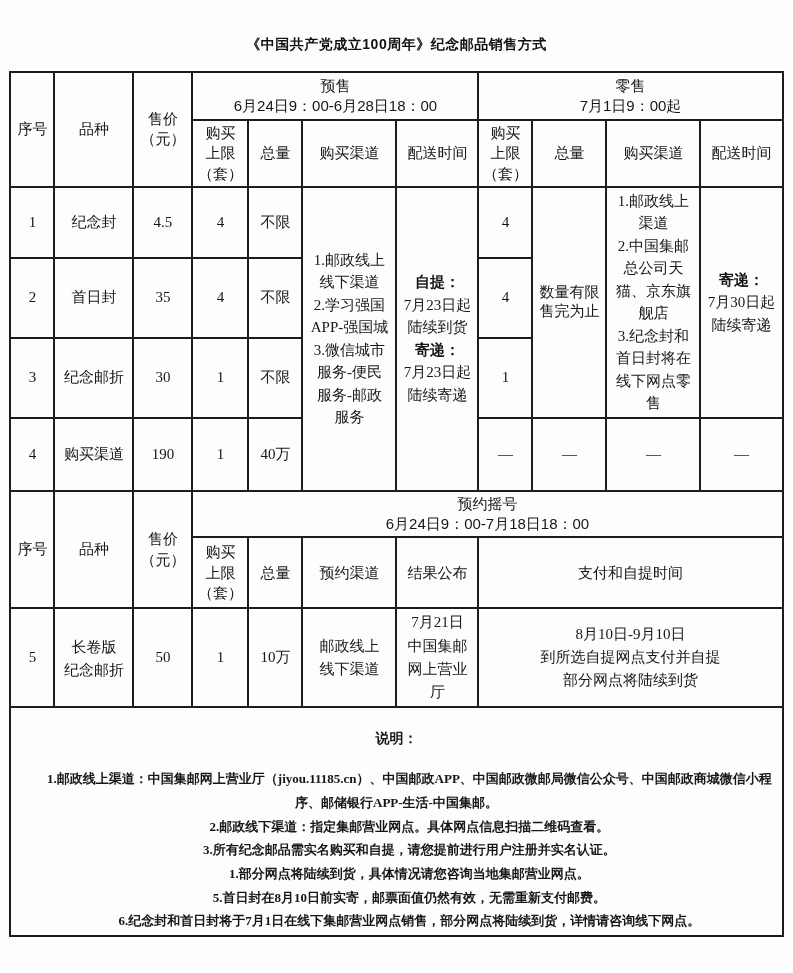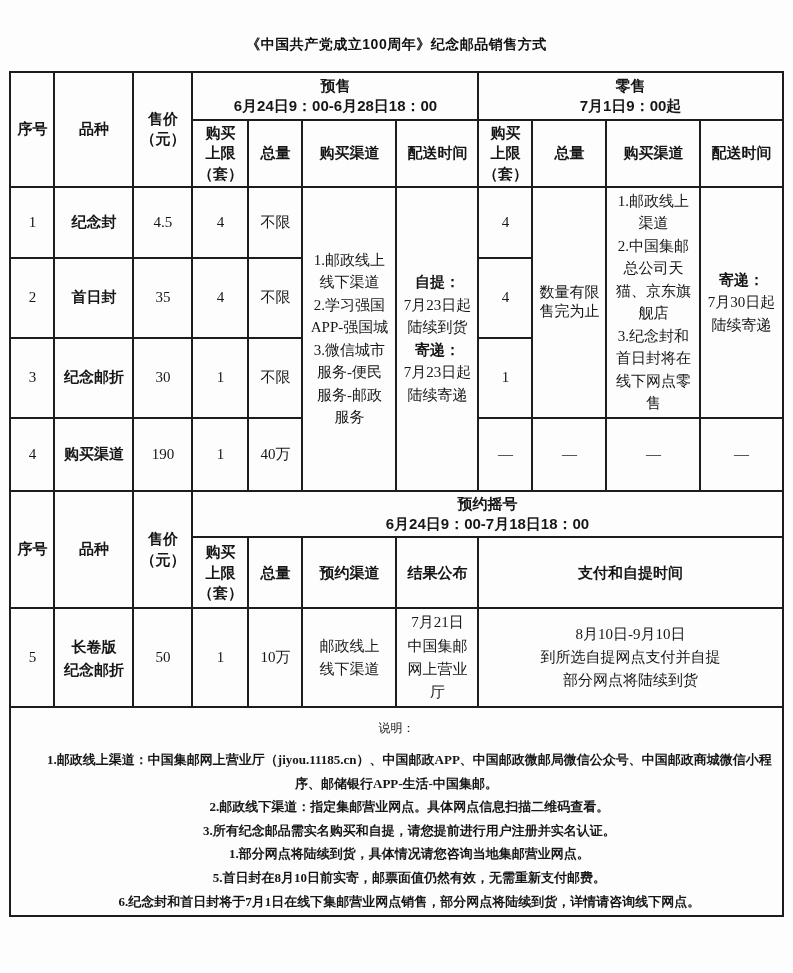--- a/index.html
+++ b/index.html
@@ -12,43 +12,43 @@
     text-align:center;font-size:14px;font-weight:bold;letter-spacing:0.5px;
     margin:0 0 17px 0;color:#111;
   }
   table.sales{
     border-collapse:collapse;table-layout:fixed;width:764px;margin:0 auto;
   }
   table.sales th, table.sales td{
     border:2px solid #1d1d1d;text-align:center;vertical-align:middle;
     font-size:15px;padding:2px 3px;box-sizing:border-box;overflow:hidden;
   }
-  table.sales th{font-weight:bold;line-height:1.35;border-radius:17px;}
+  table.sales th{font-weight:normal;line-height:1.35;border-radius:17px;}
   .grp{font-size:15px;}
   .grp .grp-line{display:block;}
   td.num, td.body{
     font-family:"Liberation Serif","DejaVu Serif",serif;font-weight:normal;border-radius:21px;
   }
-  td.variety{font-weight:bold;}
+  td.variety{font-weight:normal;}
   .pre{white-space:pre-line;}
   td.left{text-align:left;padding-left:5px;padding-right:4px;line-height:1.5;}
   .blk{display:block;}
   .b{font-weight:bold;font-family:Liberation Sans, sans-serif;}
   tr.r-grp1 th{height:48px;}
   tr.r-sub1 th{height:66px;}
   tr.r1 td{height:65px;}
   tr.r2 td, tr.r3 td, tr.r4 td{height:73px;}
   tr.r-grp2 th{height:44px;}
   tr.r-sub2 th{height:71px;}
   tr.r5 td{height:93px;line-height:1.55;}
   td.notes-cell{
     height:202px;text-align:left;vertical-align:top;padding:5px 10px 5px 7px;
     font-family:"Liberation Serif","DejaVu Serif",serif;
   }
-  .notes-title{font-weight:normal;font-size:12px;line-height:1.8;margin:8px;}
+  .notes-title{font-weight:bold;font-size:14px;line-height:1.8;margin:16px;}
   .note-item{
     font-weight:bold;font-size:13px;line-height:1.82;margin:0;text-indent:2em;
   }
 </style>
 </head>
 <body>
 
 <div class="page">
   <h1 class="title">《中国共产党成立100周年》纪念邮品销售方式</h1>
 

